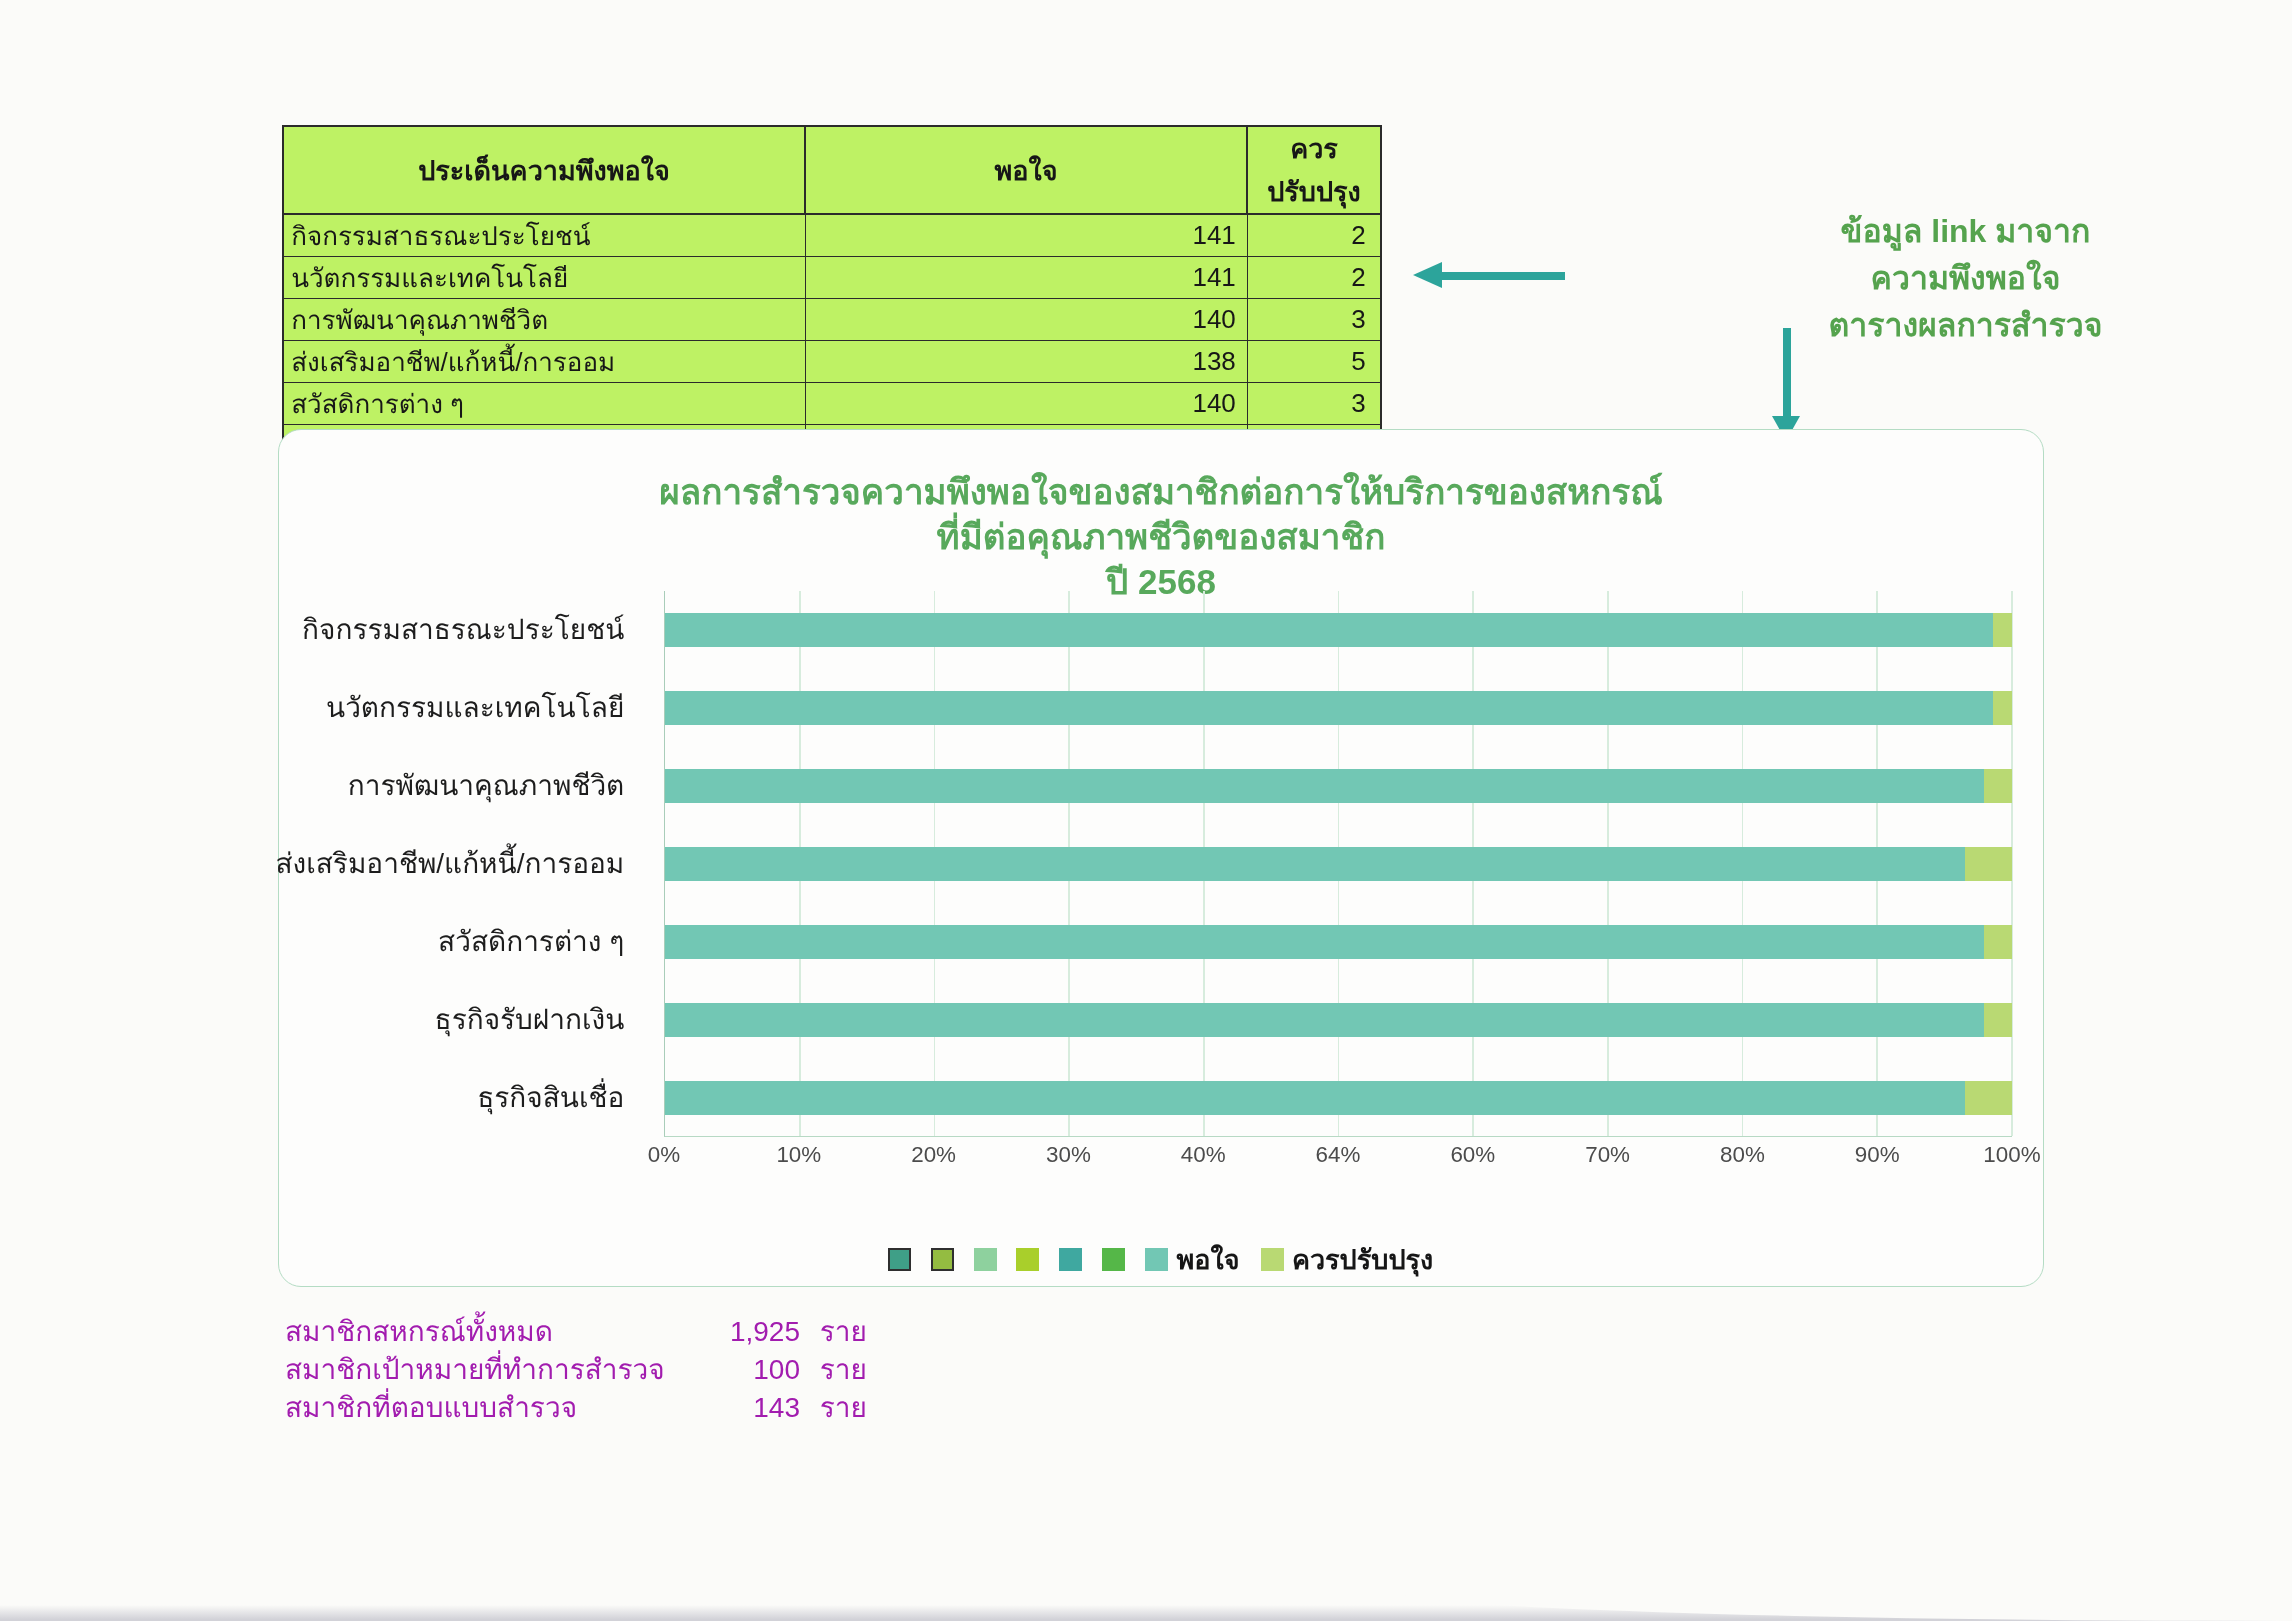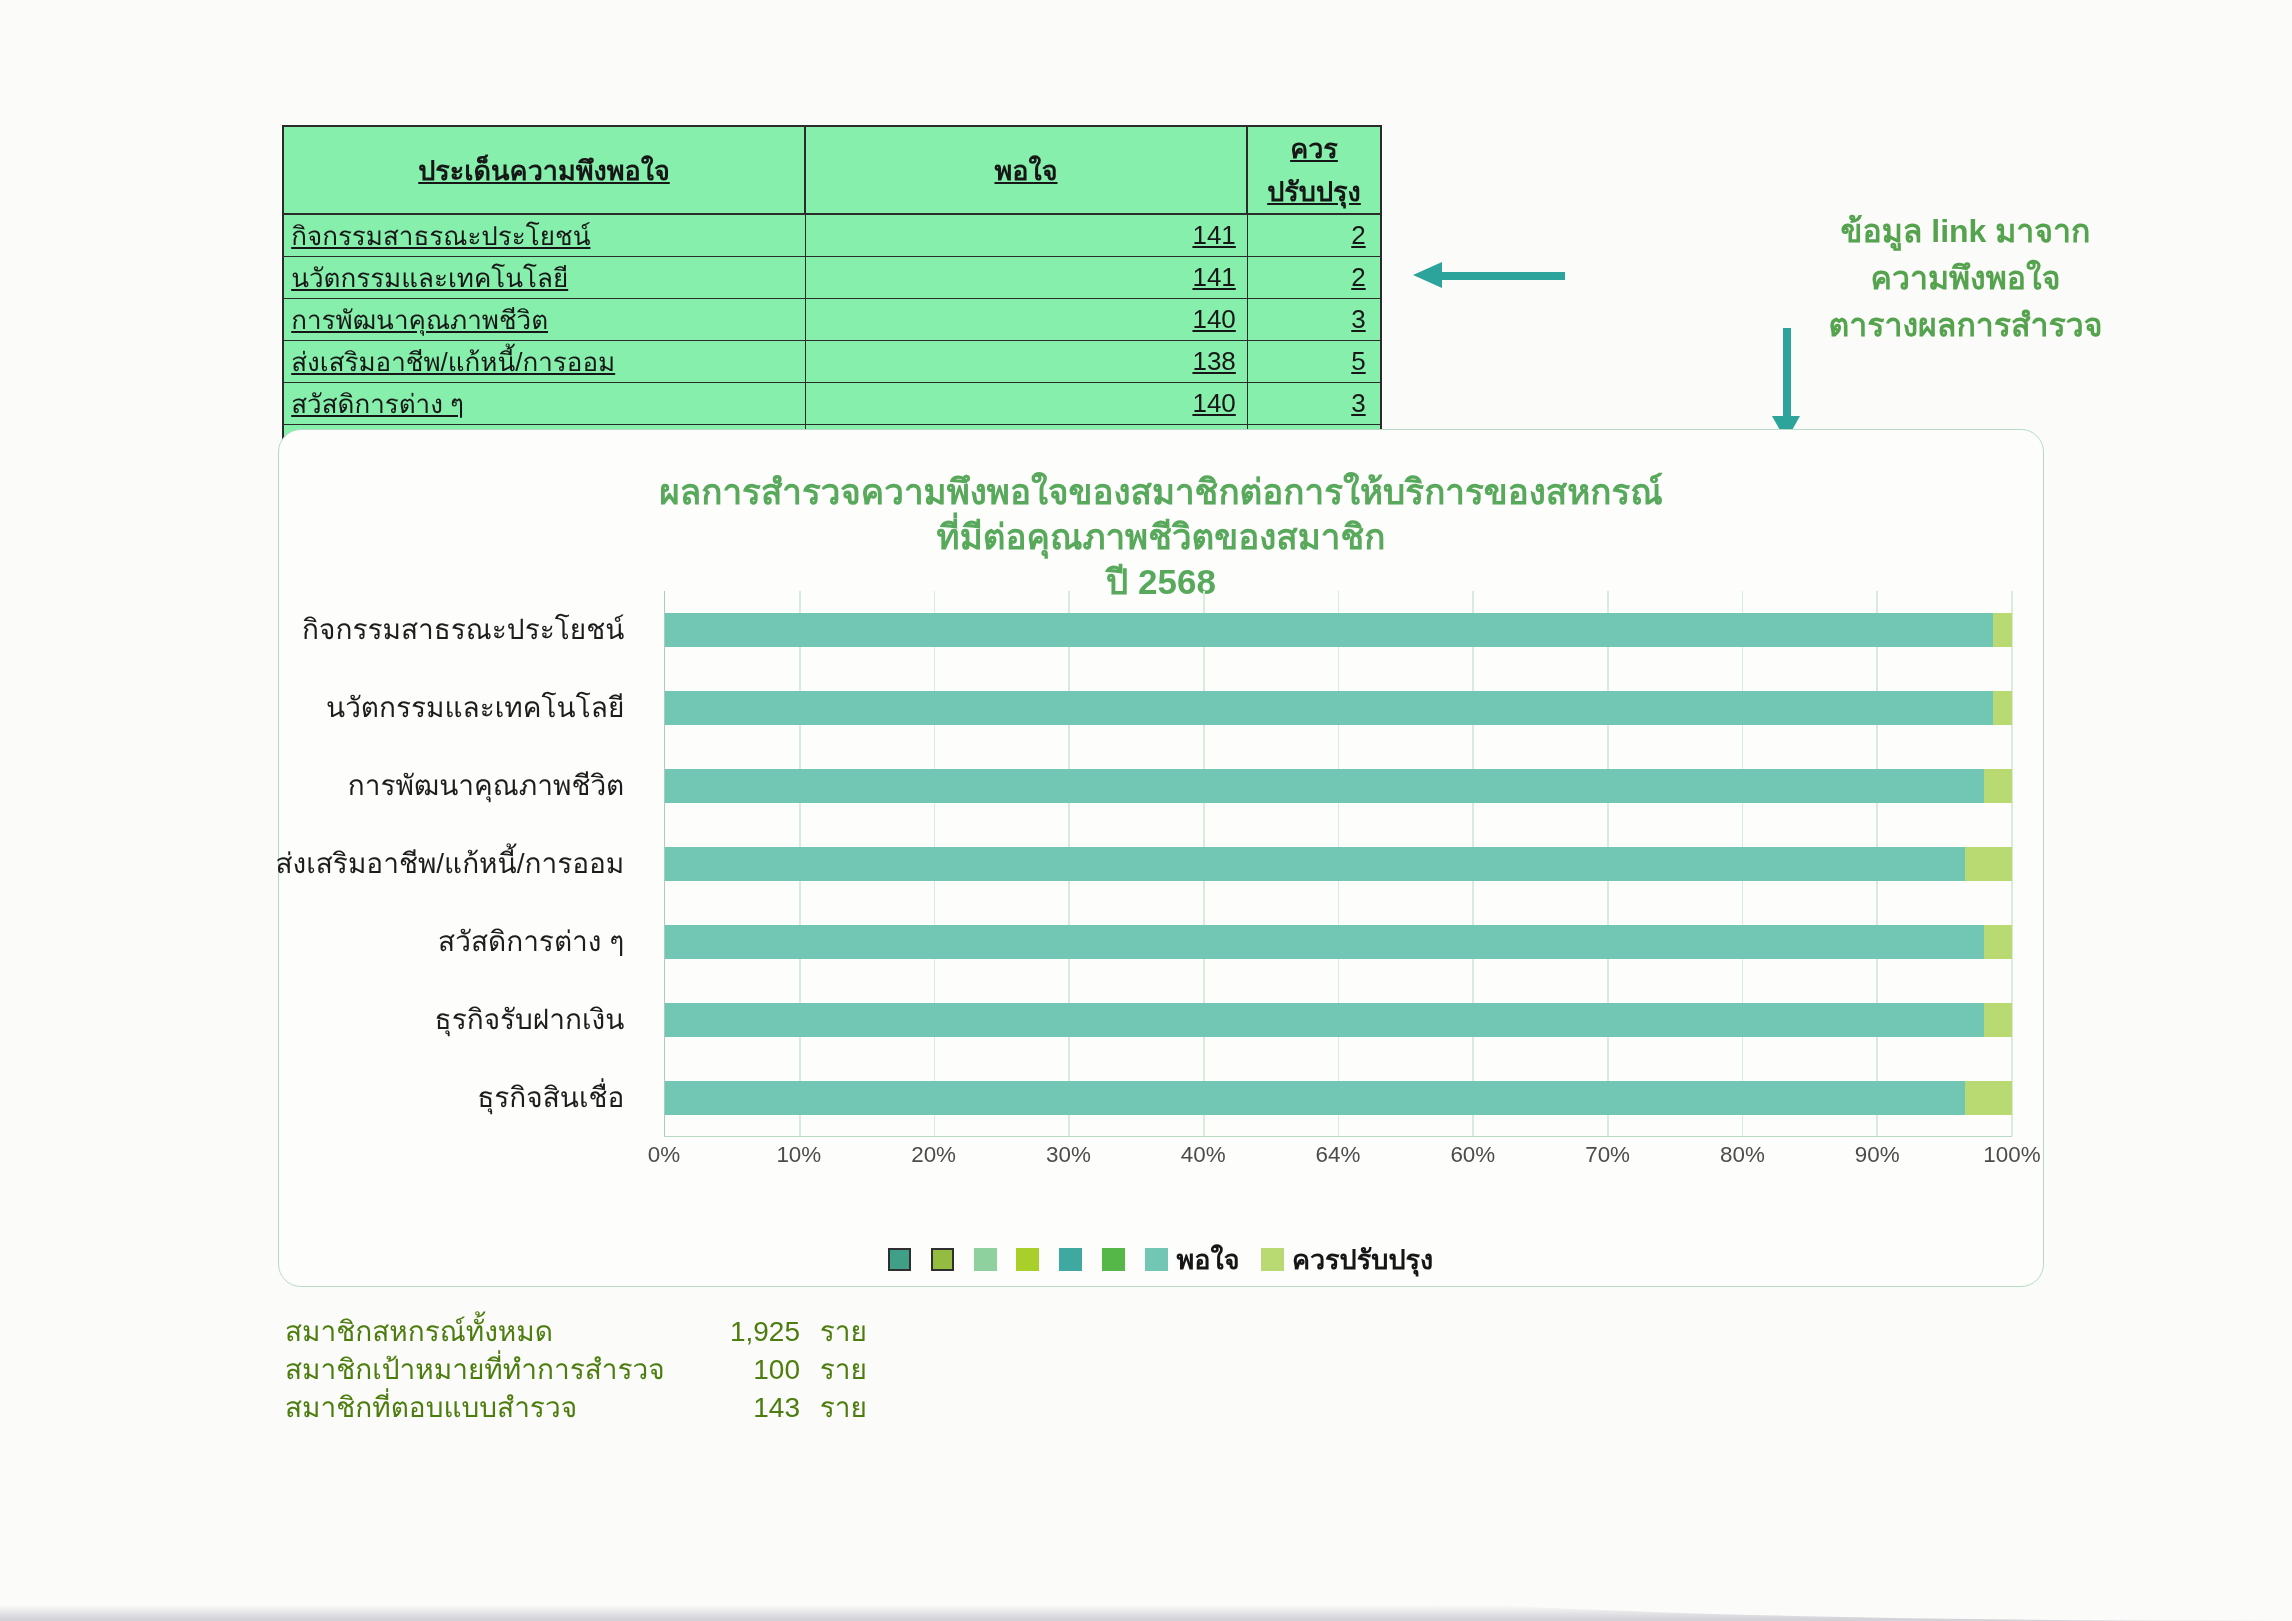--- a/index.html
+++ b/index.html
@@ -23,22 +23,21 @@
     background: #fbfbf9;
     border-radius: 0 0 0 100% ;
   }
 
   
   table.sat-table {
     position: absolute; left: 282px; top: 125px;
     border-collapse: collapse; table-layout: fixed;
     width: 1099px;
     font-size: 26px; color: #171717;
-    background: #86efac;
-    text-decoration: underline;
+    background: #bef264;
   }
   table.sat-table col.c-topic { width: 522px; }
   table.sat-table col.c-sat   { width: 442px; }
   table.sat-table col.c-imp   { width: 134px; }
   table.sat-table th {
     border: 2.7px solid #2b2b2b;
     height: 38px; font-weight: bold; text-align: center;
     font-size: 27px;
   }
   table.sat-table td {
@@ -116,21 +115,21 @@
     position: absolute; left: 0; top: 811px; width: 100%; height: 36px;
     display: flex; justify-content: center; align-items: center;
   }
   .legend-item { display: flex; align-items: center; margin: 0 10.7px; }
   .legend-swatch { width: 23px; height: 23px; display: inline-block; }
   .legend-swatch.plain { margin: 0 9.9px; }
   .legend-swatch.bordered { border: 2.7px solid #2f2f2f; }
   .legend-label { margin-left: 8px; font-size: 27px; font-weight: 600; color: #161616; }
 
   
-  .summary { position: absolute; left: 285px; top: 1313px; font-size: 28px; color: #4d7c0f; }
+  .summary { position: absolute; left: 285px; top: 1313px; font-size: 28px; color: #a21caf; }
   .summary-row { display: grid; grid-template-columns: 430px 85px 72px; line-height: 38px; }
   .s-label { text-align: left; }
   .s-value { text-align: right; }
   .s-unit  { text-align: left; padding-left: 19.7px; }
 </style>
 </head>
 <body>
 
 <div class="page">
 

